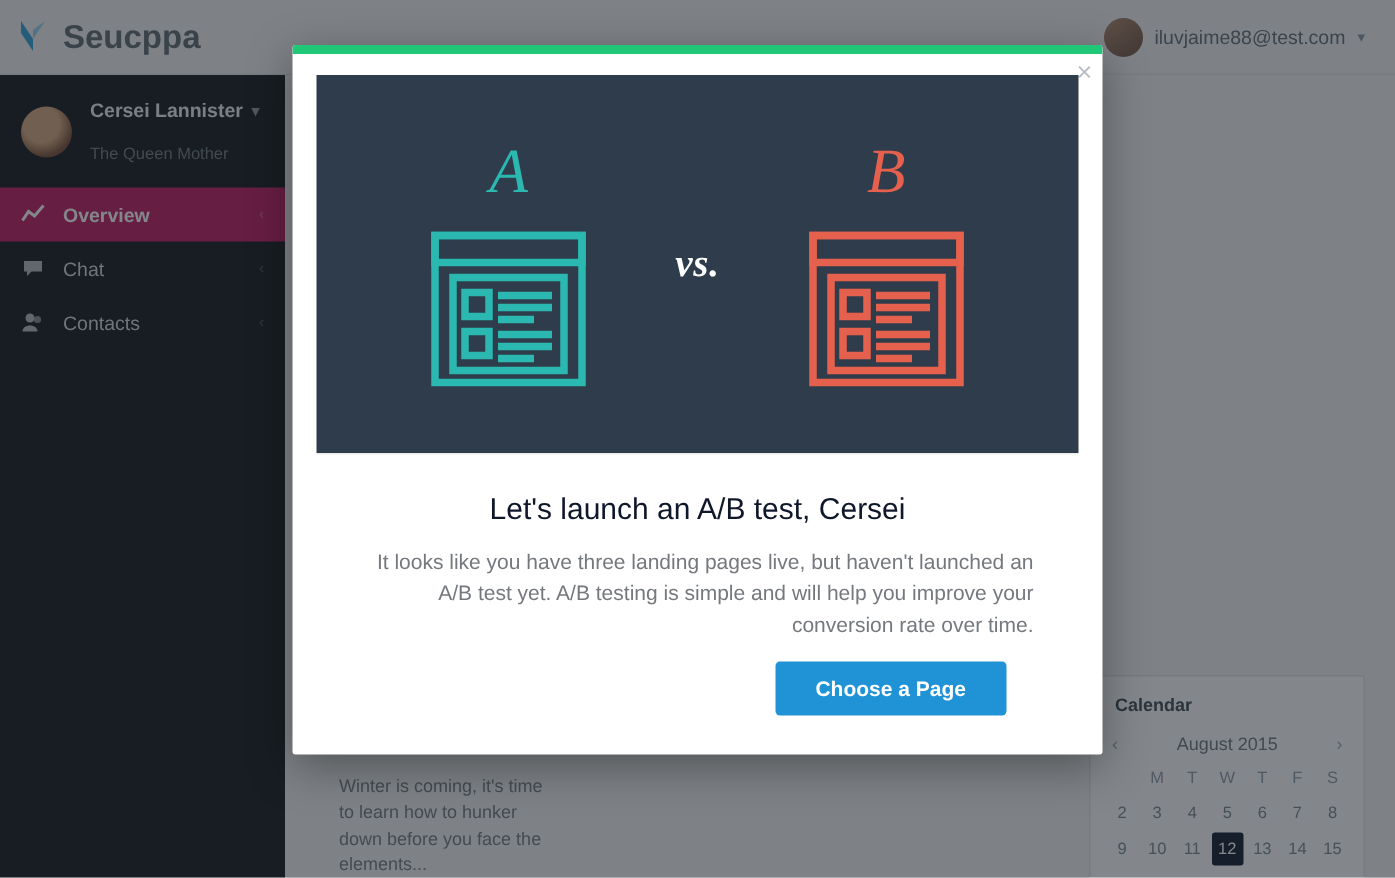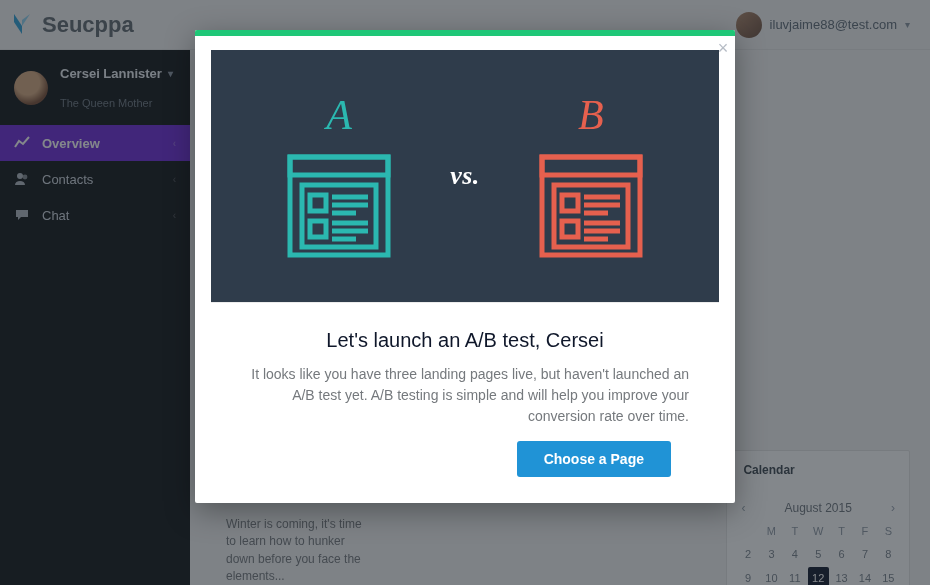--- a/index.html
+++ b/index.html
@@ -20,21 +20,21 @@
   .sidebar { width: 190px; background: #111418; color: #c9ced5; display: flex; flex-direction: column; }
   .main { flex: 1; position: relative; overflow: hidden; background: #f3f3f4; padding: 20px; }
 
   
   .user-block { display: flex; align-items: center; gap: 12px; padding: 16px 14px; }
   .avatar-md { width: 34px; height: 34px; border-radius: 50%; background: radial-gradient(circle at 40% 35%, #d7a97f 0 40%, #7c4f35 70%); }
   .user-name { font-size: 13px; font-weight: 600; color: #e9edf1; display: flex; align-items: center; gap: 6px; }
   .user-sub { font-size: 11px; color: #6e7881; margin-top: 16px; }
   .nav { list-style: none; }
   .nav-item { display: flex; align-items: center; gap: 12px; padding: 10px 14px; font-size: 13px; color: #cfd6de; cursor: pointer; }
-  .nav-item.active { background: #6d28d9; color: #fff; font-weight: 600; }
+  .nav-item.active { background: #be185d; color: #fff; font-weight: 600; }
   .nav-item .ic { width: 16px; height: 16px; display: inline-flex; align-items: center; justify-content: center; opacity: .85; }
   .nav-item.active .ic { opacity: 1; }
   .nav-chev { margin-left: auto; font-size: 10px; color: rgba(255,255,255,.25); }
 
   
   .row { display: flex; gap: 20px; }
   .card { background: #fff; border: 1px solid #e5e5e5; border-radius: 2px; }
   .tips { width: 220px; padding: 16px; font-size: 12px; color: #75797d; margin-top: 430px; }
   .tips p { line-height: 1.45; }
   .chart-col { flex: 1; display: flex; flex-direction: column; gap: 14px; }
@@ -49,21 +49,21 @@
   .donut-label.a { right: -38px; top: 60px; text-align: left; }
   .donut-label.b { right: -18px; bottom: -6px; color: #f3a43c; text-align: left; }
 
   .bars-card { height: 120px; padding: 14px 20px 6px; display: flex; flex-direction: column; }
   .bars { flex: 1; display: flex; align-items: flex-end; gap: 10px; }
   .bar { width: 8px; background: #3e98d3; border-radius: 1px; }
   .bars-foot { display: flex; align-items: center; gap: 8px; font-size: 11px; color: #78808a; margin-top: 4px; }
   .sq { width: 10px; height: 10px; background: #3e98d3; }
 
   .cal-card { width: 236px; padding: 12px 10px 6px; margin-top: 380px; }
-  .cal-title { font-size: 12px; color: #3d4750; font-weight: 600; margin-bottom: 24px; text-align: left; padding-left: 6px; }
+  .cal-title { font-size: 12px; color: #3d4750; font-weight: 600; margin-bottom: 12px; text-align: left; padding-left: 6px; }
   .cal-head { display: flex; justify-content: space-between; align-items: center; font-size: 12px; color: #6e757d; margin-bottom: 6px; }
   .cal-nav { cursor: pointer; padding: 0 4px; color: #98a2af; }
   .cal-grid { display: grid; grid-template-columns: repeat(7, 1fr); gap: 2px; font-size: 11px; color: #7a838d; text-align: center; }
   .cal-grid .h { color: #8e98a4; font-weight: 500; padding: 4px 0; }
   .cal-grid .d { padding: 5px 0; }
   .cal-grid .d.sel { background: #0f172a; color: #fff; border-radius: 2px; }
 
   
   .overlay { position: absolute; inset: 0; background: rgba(30,36,44,.55); display: flex; align-items: flex-start; justify-content: center; }
   .modal { width: 540px; margin-top: 30px; background: #fff; border-radius: 2px; box-shadow: 0 8px 30px rgba(0,0,0,.35); overflow: hidden; }
@@ -117,35 +117,35 @@
             <svg width="16" height="16" viewBox="0 0 16 16">
               <polyline points="1,12 5,6 9,9 15,2" fill="none" stroke="currentColor" stroke-width="2"></polyline>
             </svg>
           </span>
         <span>Overview</span>
         <span class="nav-chev">‹</span>
       </li>
       <li class="nav-item">
         <span class="ic">
             <svg width="16" height="16" viewBox="0 0 16 16">
+              <path d="M2 3h12v7H7l-3 3V10H2z" fill="currentColor"></path>
+            </svg>
+          </span>
+        <span>Chat</span>
+        <span class="nav-chev">‹</span>
+      </li>
+      <li class="nav-item">
+        <span class="ic">
+            <svg width="16" height="16" viewBox="0 0 16 16">
               <circle cx="6" cy="5" r="3" fill="currentColor"></circle>
               <circle cx="11" cy="6" r="2.4" fill="currentColor" opacity=".7"></circle>
               <path d="M1 14c0-2.5 2.2-4 5-4s5 1.5 5 4" fill="currentColor"></path>
             </svg>
           </span>
         <span>Contacts</span>
-        <span class="nav-chev">‹</span>
-      </li>
-      <li class="nav-item">
-        <span class="ic">
-            <svg width="16" height="16" viewBox="0 0 16 16">
-              <path d="M2 3h12v7H7l-3 3V10H2z" fill="currentColor"></path>
-            </svg>
-          </span>
-        <span>Chat</span>
         <span class="nav-chev">‹</span>
       </li>
     </ul>
   </aside>
 
   <main class="main">
     <div class="row">
 
       <div class="tips">
         <p>Winter is coming, it's time to learn how to hunker down before you face the elements...</p>

